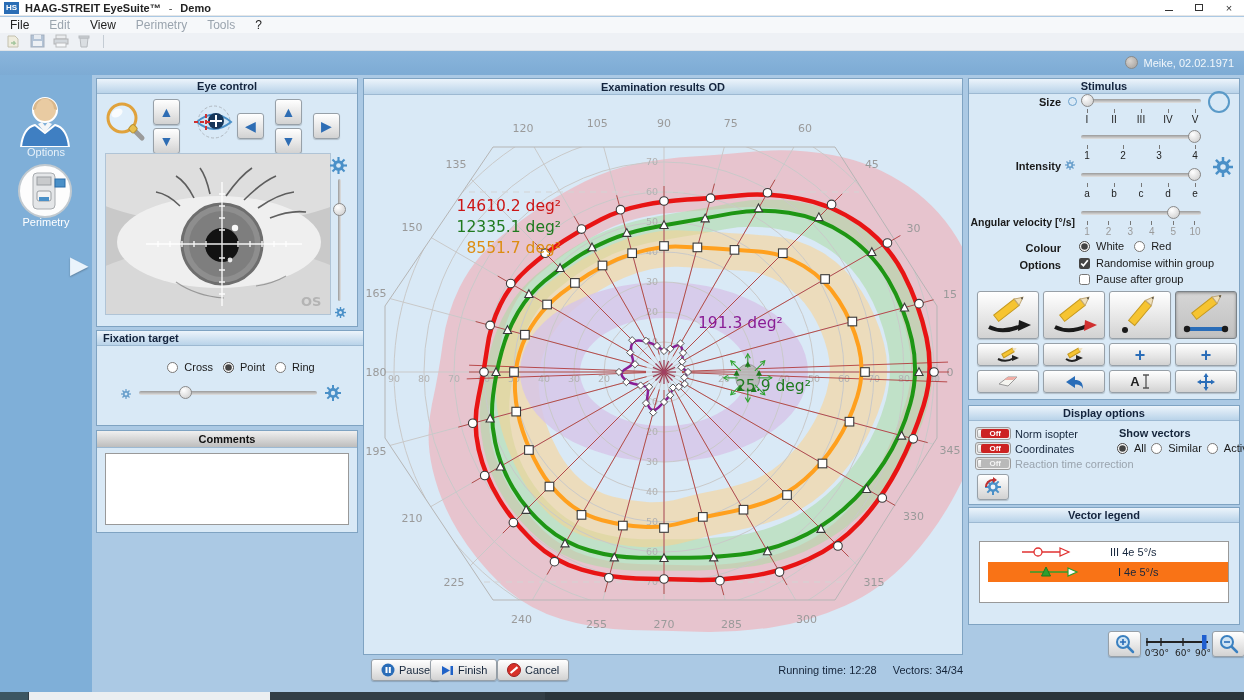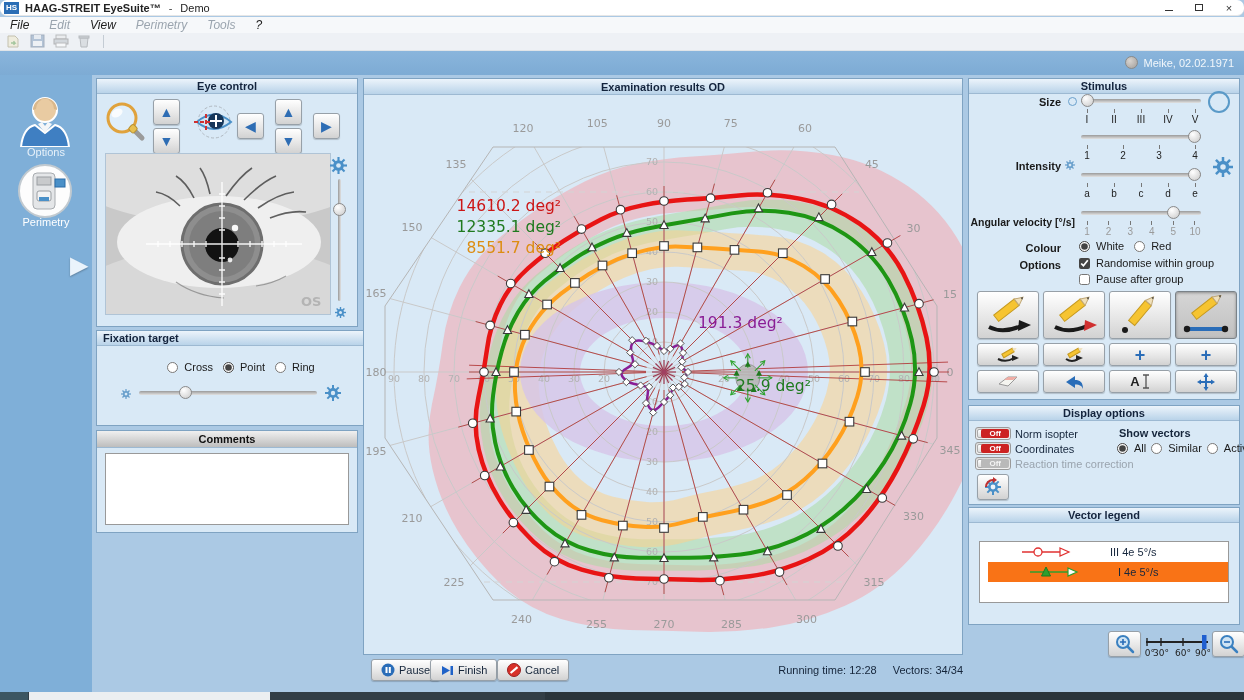--- a/index.html
+++ b/index.html
@@ -1,29 +1,29 @@
 <!DOCTYPE html>
 <html><head>
 <meta charset="utf-8">
 <style>
   *{box-sizing:border-box;margin:0;padding:0;}
   html,body{width:1244px;height:700px;}
   body{position:relative;font-family:"Liberation Sans",sans-serif;font-size:11px;color:#1a1a1a;background:#abc9e4;overflow:hidden;}
 
   
-  .titlebar{position:absolute;top:0;left:0;right:0;height:16px;background:#fff;display:flex;align-items:center;border-bottom:1px solid #e6e6e6;border-radius:7px;}
+  .titlebar{position:absolute;top:0;left:0;right:0;height:16px;background:#fff;display:flex;align-items:center;border-bottom:1px solid #e6e6e6;}
   .logo{width:15px;height:12px;background:#2a6db5;color:#fff;font-size:8px;font-weight:bold;display:flex;align-items:center;justify-content:center;margin:0 6px 0 4px;}
   .title-text{font-size:11px;color:#222;font-weight:bold;}
   .title-sep{margin:0 8px;color:#444;}
   .win-controls{margin-left:auto;display:flex;height:100%;}
   .win-btn{width:30px;display:flex;align-items:center;justify-content:center;color:#333;font-size:11px;cursor:default;}
   .min-glyph{width:8px;height:1px;background:#333;display:block;margin-top:5px;}
   .max-glyph{width:8px;height:7px;border:1px solid #333;display:block;}
 
-  .menubar{position:absolute;top:17px;left:0;right:0;height:16px;background:#f6f8fa;display:flex;align-items:center;gap:20px;padding-left:10px;font-style:italic;}
+  .menubar{position:absolute;top:17px;left:0;right:0;height:16px;background:#f6f8fa;display:flex;align-items:center;gap:20px;padding-left:10px;}
   .menu-item{font-size:12px;color:#222;}
   .menu-item.dim{color:#9aa4ae;}
 
   .toolbar{position:absolute;top:33px;left:0;right:0;height:18px;background:#eef1f5;display:flex;align-items:center;gap:8px;padding-left:6px;border-bottom:1px solid #e0e4e8;}
   .tb-icon{opacity:.5;}
   .tb-sep{width:1px;height:13px;background:#c4ccd4;margin-left:4px;}
 
   .topband{position:absolute;top:51px;left:0;right:0;height:24px;background:linear-gradient(#8ab5dc,#7dabd4);}
   .patient-chip{position:absolute;right:10px;top:5px;display:flex;align-items:center;gap:5px;color:#f2f7fb;font-size:11px;}
   .avatar{width:13px;height:13px;border-radius:50%;background:radial-gradient(circle at 35% 35%,#d8d4d0,#a29e9a);border:1px solid #8a8a88;}
@@ -87,21 +87,21 @@
 
   svg text{font-family:"DejaVu Sans","Liberation Sans",sans-serif;}
 </style>
 </head>
 <body>
 
 <div class="titlebar">
   <span class="logo">HS</span>
   <span class="title-text">HAAG-STREIT EyeSuite™</span>
   <span class="title-sep">-</span>
-  <span class="title-text" style="font-weight:normal">Demo</span>
+  <span class="title-text" style="font-weight:bold">Demo</span>
   <div class="win-controls">
     <span class="win-btn">
         <i class="min-glyph"></i>
       </span>
     <span class="win-btn">
         <i class="max-glyph"></i>
       </span>
     <span class="win-btn">×</span>
   </div>
 </div>

